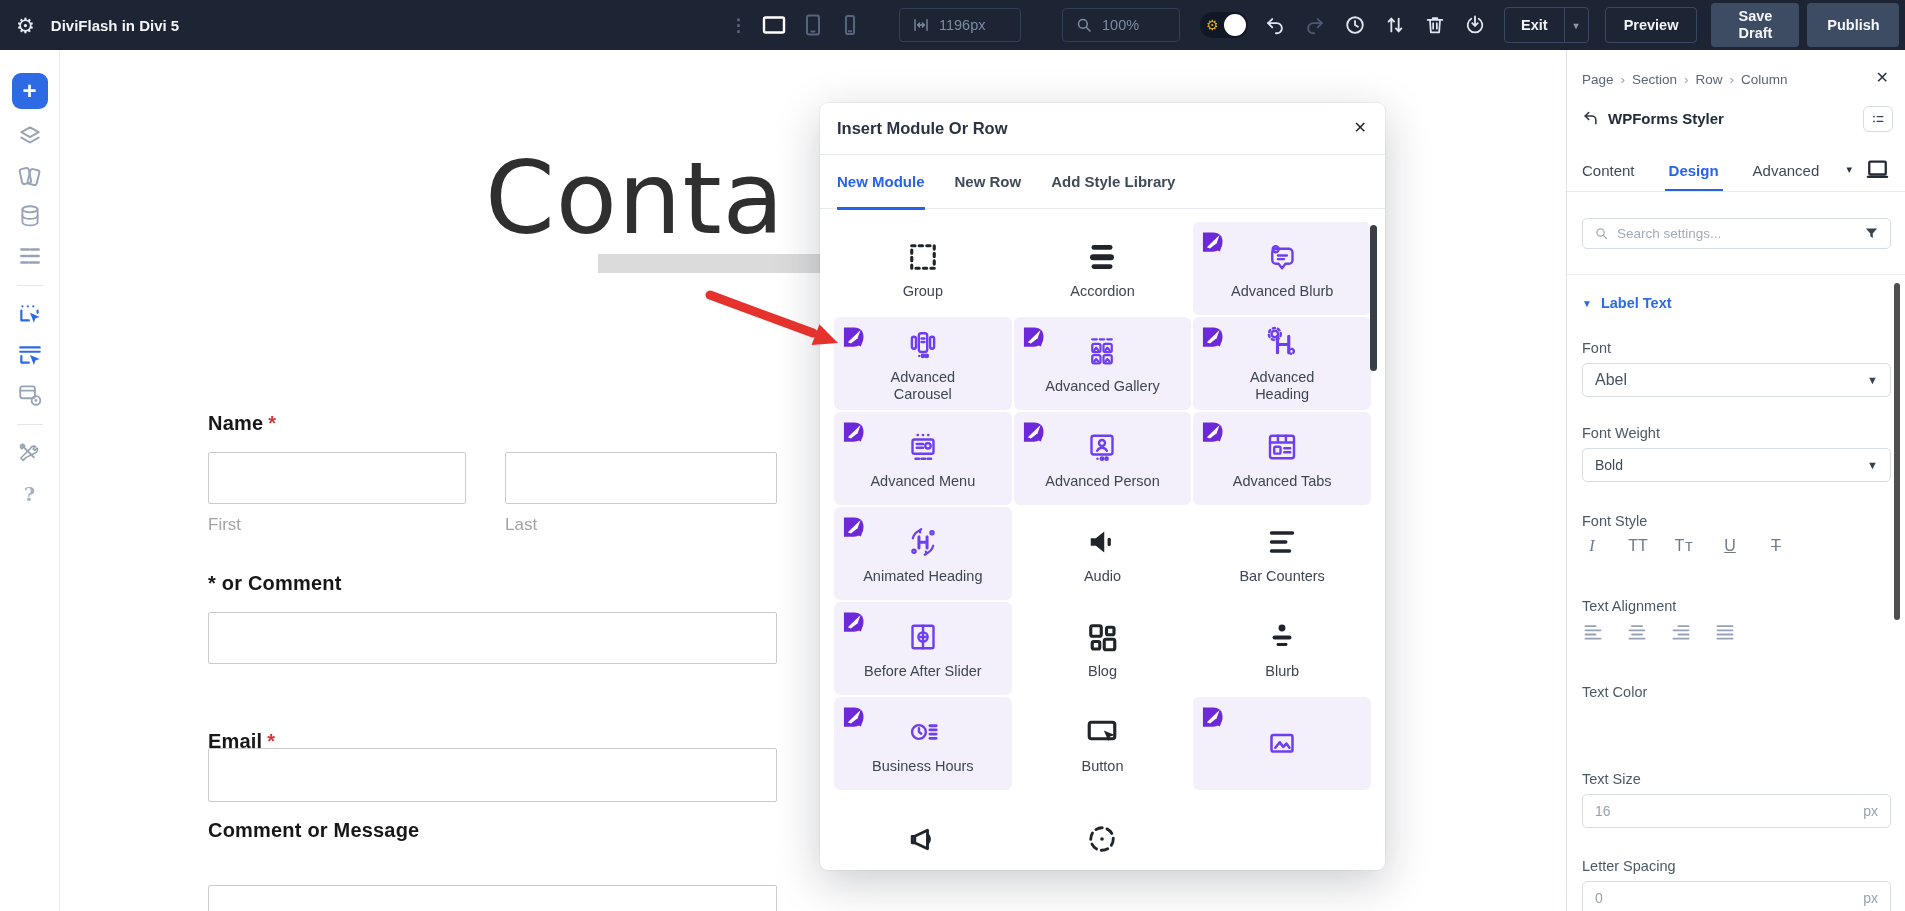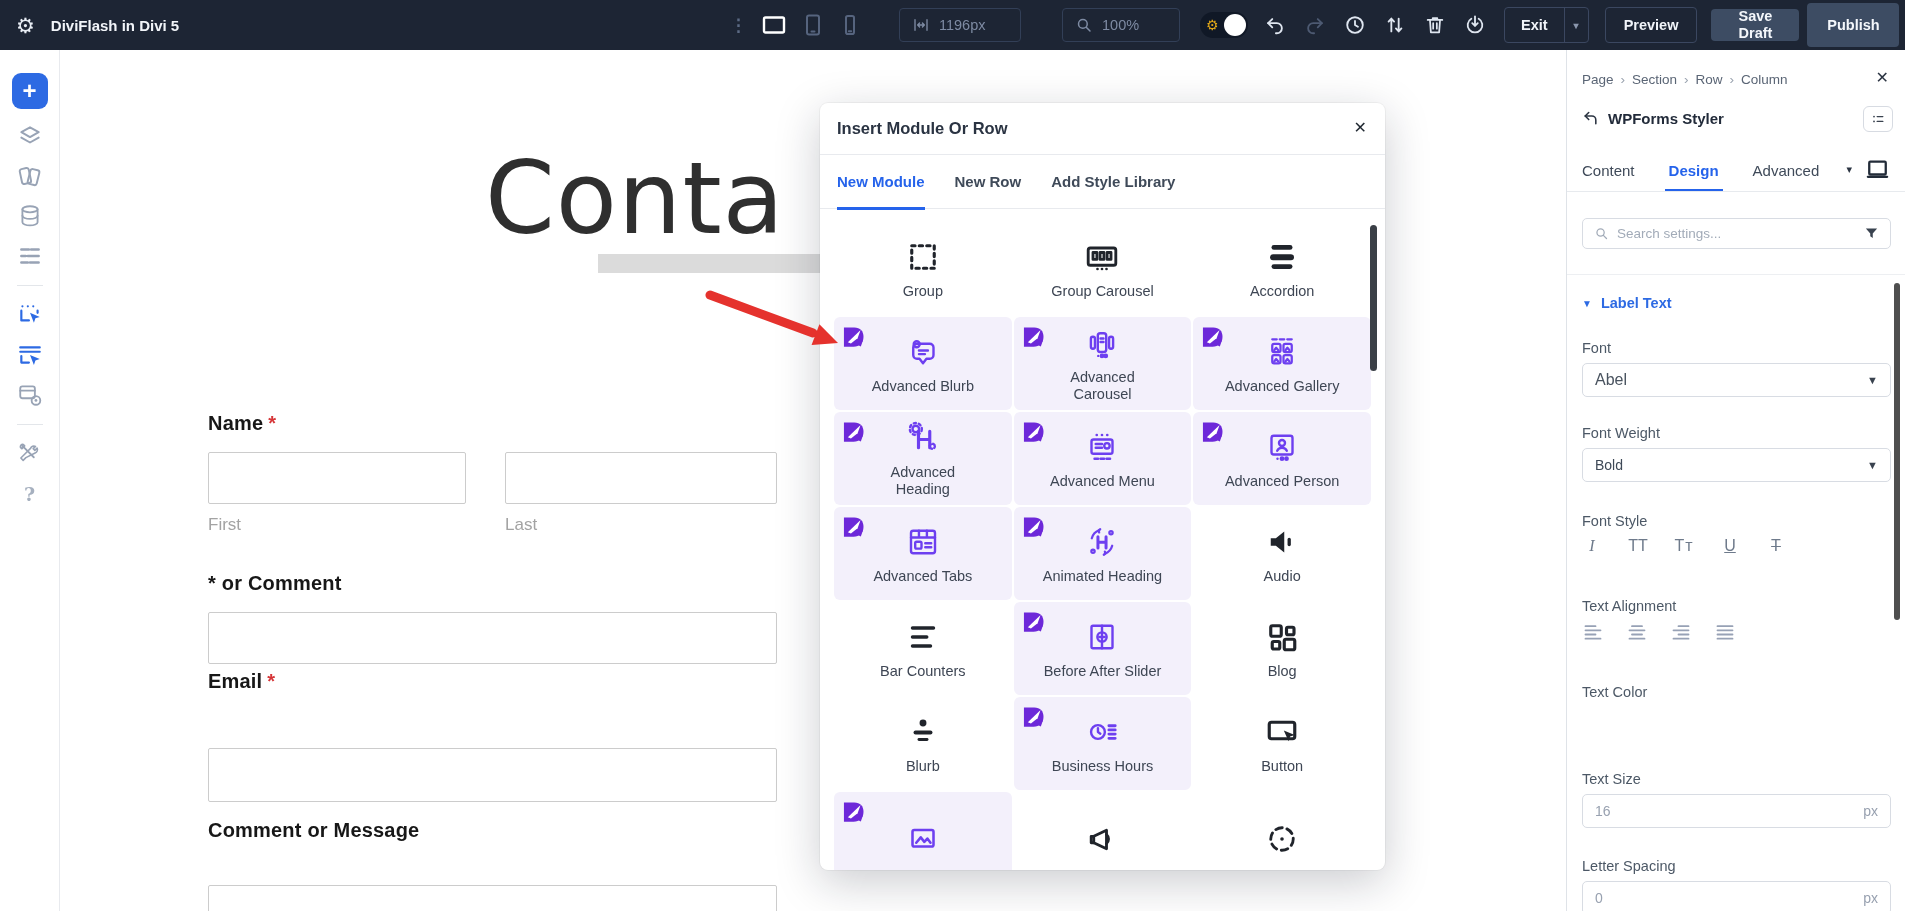--- a/index.html
+++ b/index.html
@@ -26,21 +26,21 @@
   .tb-toggle .tg-knob { position:absolute; right:2px; top:2px; width:22px; height:22px; border-radius:50%; background:#ffffff; }
   .tb-act { width:22px; height:22px; color:#dfe6f0; margin-right:18px; cursor:pointer; }
   .tb-act.disabled { color:#4d5a72; }
   .btn-outline { height:36px; border:1px solid #3b4760; border-radius:4px; color:#f1f4f9; font-size:14.5px; font-weight:bold; display:flex; align-items:center; padding:0 14px; cursor:pointer; background:transparent; }
   .btn-exit { margin-left:0; padding:0; }
   .btn-exit .exit-label { padding:0 16px; }
   .btn-exit .exit-sep { width:1px; height:34px; background:#3b4760; }
   .btn-exit .exit-caret { padding:0 9px; color:#8b97ad; font-size:10px; }
   .btn-preview { margin-left:16px; padding:0 18px; }
   .btn-solid { border:none; border-radius:4px; background:#3d4c63; color:#f4f7fb; font-size:14.5px; font-weight:bold; display:flex; align-items:center; justify-content:center; text-align:center; cursor:pointer; }
-  .btn-save { margin-left:14px; width:88px; height:32px; line-height:1.2; padding:0 10px; }
+  .btn-save { margin-left:14px; width:88px; height:44px; line-height:1.2; padding:0 10px; }
   .btn-publish { margin-left:8px; width:92px; height:44px; }
 
   
   .sidebar { position:absolute; left:0; top:50px; width:60px; height:861px; background:#fff; border-right:1px solid #e8eaee; z-index:40; display:flex; flex-direction:column; align-items:center; padding-top:23px; gap:14px; }
   .sb-plus { width:36px; height:36px; border-radius:9px; background:#2d6ae3; color:#fff; font-size:24px; font-weight:bold; display:flex; align-items:center; justify-content:center; cursor:pointer; line-height:1; }
   .sb-ic { width:26px; height:26px; color:#98a3b5; cursor:pointer; display:flex; align-items:center; justify-content:center; }
   .sb-ic.blue { color:#2d6ae3; }
   .sb-div { width:26px; height:1px; background:#e3e6ea; margin:2px 0; }
   .sb-help { font-size:19px; font-weight:bold; color:#a6b0bf; font-family:"DejaVu Serif", serif; }
 
@@ -285,21 +285,21 @@
 
     <div class="f-label" style="top:362px;"><span>Name</span><span class="req">*</span></div>
     <div class="f-input" style="left:148px; top:402px; width:258px;"></div>
     <div class="f-input" style="left:445px; top:402px; width:272px;"></div>
     <div class="f-sub" style="left:148px; top:465px;">First</div>
     <div class="f-sub" style="left:445px; top:465px;">Last</div>
 
     <div class="f-label" style="top:522px;">* or Comment</div>
     <div class="f-input" style="left:148px; top:562px; width:569px;"></div>
 
-    <div class="f-label" style="top:620px;"><span>Email</span><span class="req">*</span></div>
+    <div class="f-label" style="top:680px;"><span>Email</span><span class="req">*</span></div>
     <div class="f-input" style="left:148px; top:698px; width:569px; height:54px;"></div>
 
     <div class="f-label" style="top:769px;">Comment or Message</div>
     <div class="f-input" style="left:148px; top:835px; width:569px; height:70px;"></div>
   </div>
 
   <div class="modal">
     <div class="modal-header">
       <span class="modal-title">Insert Module Or Row</span>
       <span class="modal-close">✕</span>
@@ -310,34 +310,20 @@
         <div class="mtab">Add Style Library</div>
       </div>
     <div id="module-grid">
         <div class="module-cell">
           <span class="module-icon">
             <svg viewBox="0 0 24 24" width="100%" height="100%" fill="none" stroke="currentColor" stroke-width="2.1" stroke-linecap="round" stroke-linejoin="round">
               <rect x="4.5" y="4.5" width="15" height="15" stroke-dasharray="2.2 2.8"></rect>
             </svg>
           </span>
           <span class="module-label">Group</span>
-        </div>
-        <div class="module-cell">
-          <span class="module-icon">
-            <svg viewBox="0 0 24 24" width="100%" height="100%" fill="none" stroke="currentColor" stroke-width="1.9" stroke-linecap="round" stroke-linejoin="round">
-              <rect x="2.8" y="6" width="18.4" height="11.5" rx="1.4"></rect>
-              <rect x="6" y="9" width="2.6" height="4.6"></rect>
-              <rect x="10.7" y="9" width="2.6" height="4.6"></rect>
-              <rect x="15.4" y="9" width="2.6" height="4.6"></rect>
-              <circle cx="9" cy="20" r=".9" fill="currentColor" stroke="none"></circle>
-              <circle cx="12" cy="20" r=".9" fill="currentColor" stroke="none"></circle>
-              <circle cx="15" cy="20" r=".9" fill="currentColor" stroke="none"></circle>
-            </svg>
-          </span>
-          <span class="module-label">Group Carousel</span>
         </div>
         <div class="module-cell">
           <span class="module-icon">
             <svg viewBox="0 0 24 24" width="100%" height="100%" fill="none" stroke="currentColor" stroke-width="1.7" stroke-linecap="round" stroke-linejoin="round">
               <rect x="5" y="4" width="14" height="3.2" rx="1.6" fill="currentColor" stroke="none"></rect>
               <rect x="4" y="10.2" width="16" height="4" rx="2" fill="currentColor" stroke="none"></rect>
               <rect x="5" y="16.8" width="14" height="3.2" rx="1.6" fill="currentColor" stroke="none"></rect>
             </svg>
           </span>
           <span class="module-label">Accordion</span>

